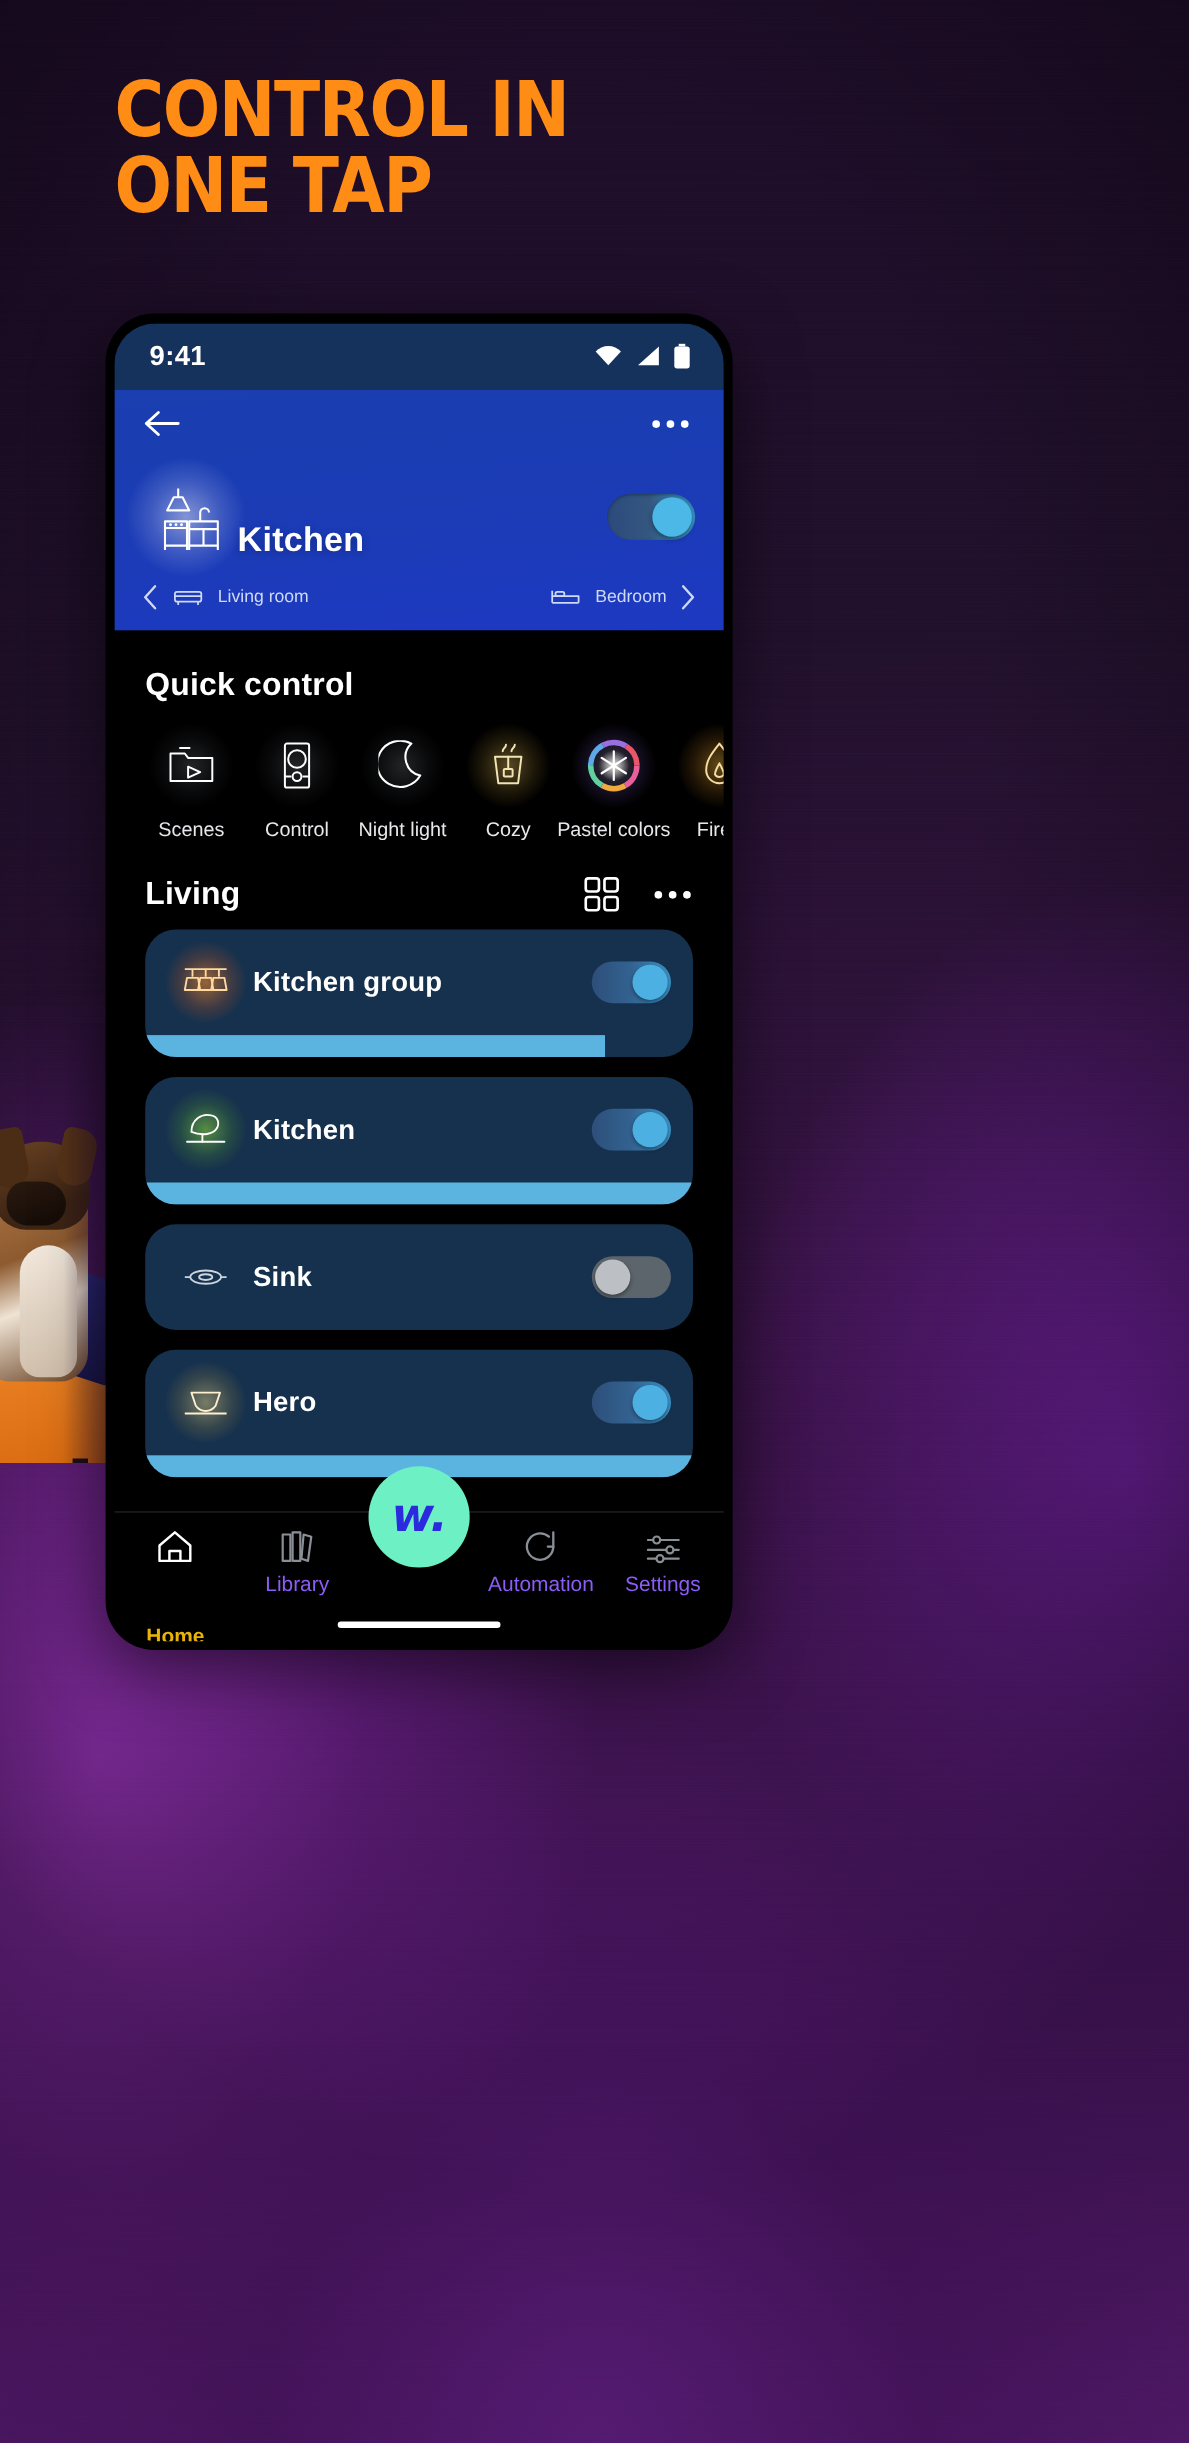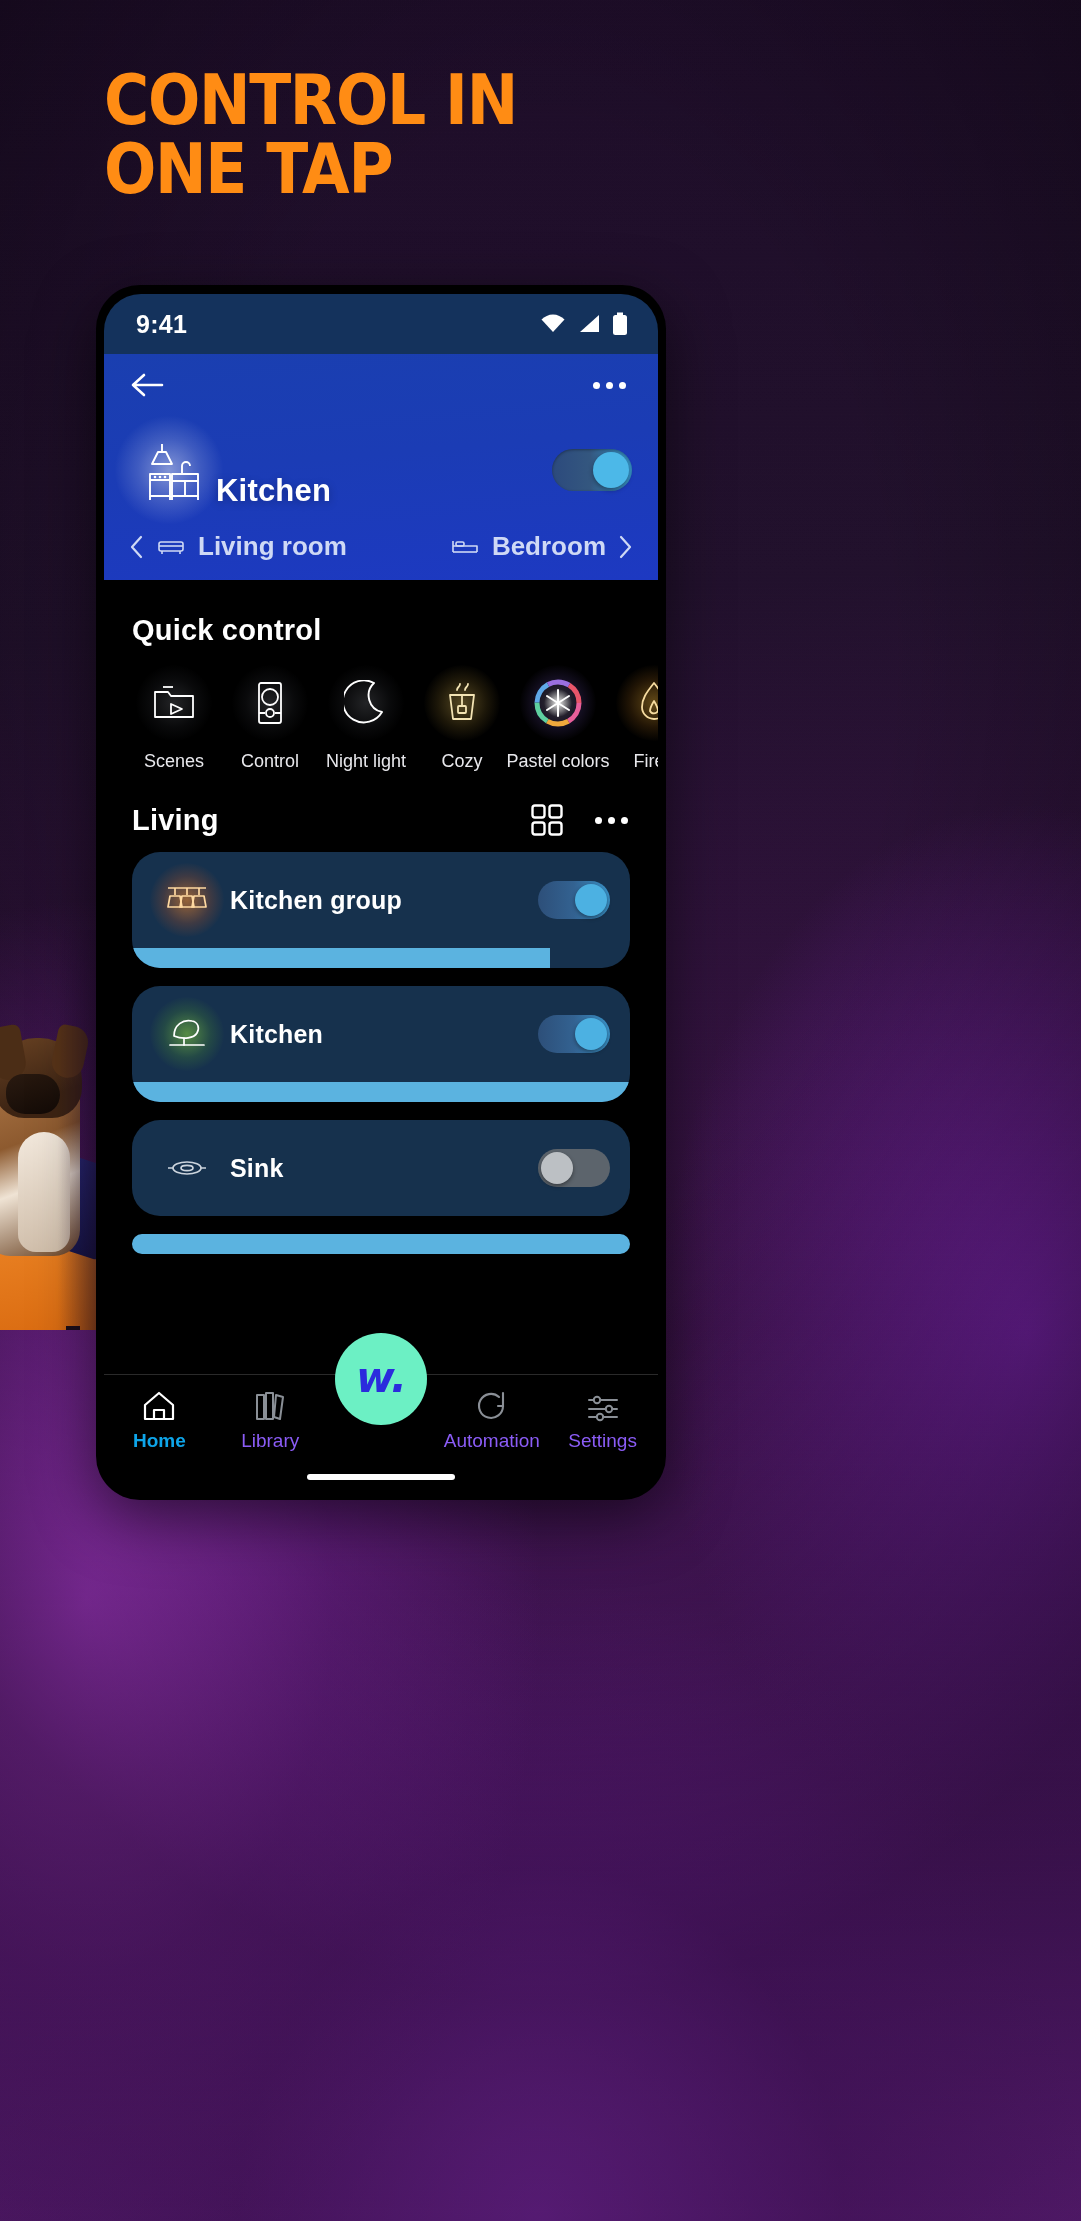--- a/index.html
+++ b/index.html
@@ -165,21 +165,21 @@
   .big-toggle .knob {
     position:absolute; right:3px; top:3px; width:36px; height:36px; border-radius:50%;
     background:#4cb8e8; box-shadow:0 2px 5px rgba(0,0,0,0.4);
   }
 
   .room-nav {
     display:flex; align-items:center; justify-content:space-between;
     padding:0 26px 18px 26px;
   }
   .room-nav-item { display:flex; align-items:center; gap:12px; cursor:pointer; }
-  .room-nav-label { color:#cfd9f5; font-size:26px;font-weight:bold; }
+  .room-nav-label { color:#cfd9f5; font-size:16px; }
 
   
   .body {
     background:#000; flex:1; overflow:hidden; display:flex; flex-direction:column;
   }
   .sec-title {
     color:#fff; font-size:29px; font-weight:bold; letter-spacing:0.2px;
   }
   .quick-head { padding:34px 28px 0 28px; }
 
@@ -232,21 +232,21 @@
   .glow-amber  { background:radial-gradient(circle, rgba(240,215,130,0.45) 0%, rgba(190,160,70,0.18) 45%, rgba(0,0,0,0) 72%); }
 
   
   .botnav {
     flex:none; height:118px; background:#000; border-top:1px solid #2a2a2a;
     display:flex; align-items:flex-start; justify-content:space-around;
     padding-top:14px; position:relative;
   }
   .nav-item { width:110px; display:flex; flex-direction:column; align-items:center; gap:7px; cursor:pointer; }
   .nav-label { font-size:19px; }
-  .nav-item.active .nav-label { color:#0ea5e9; font-weight:bold; }
+  .nav-item.active .nav-label { color:#eab308; font-weight:bold;margin-top:48px; }
   .nav-item:not(.active) .nav-label { color:#8b5cf6; }
   .fab {
     position:absolute; left:50%; transform:translateX(-50%); top:-42px;
     width:92px; height:92px; border-radius:50%; background:#6cf0c4;
     display:flex; align-items:center; justify-content:center; cursor:pointer;
   }
   .fab-txt {
     color:#2b2bdd; font-size:42px; font-weight:bold; font-style:italic;
     font-family:"DejaVu Sans", sans-serif; letter-spacing:-1px; margin-top:-4px;
   }
@@ -536,20 +536,34 @@
             </svg>
           </div>
           <div class="dev-name">Sink</div>
           <div class="sw off">
                 <div class="k"></div>
               </div>
         </div>
       </div>
 
       <div class="dev-card">
+        <div class="dev-main">
+          <div class="dev-ico glow-amber">
+            <svg width="50" height="34" viewBox="0 0 50 34">
+              <g stroke="#fdf0cf" stroke-width="1.7" fill="none" stroke-linejoin="round">
+                <path d="M12 8 L38 8 L34 20 A11 11 0 0 1 16 20 Z"></path>
+                <path d="M6 27 L44 27"></path>
+              </g>
+            </svg>
+          </div>
+          <div class="dev-name">Hero</div>
+          <div class="sw on">
+                <div class="k"></div>
+              </div>
+        </div>
         <div class="bright"></div>
       </div>
 
     </div>
   </div>
 
   <div class="botnav">
 
     <div class="nav-item active">
       <svg width="36" height="34" viewBox="0 0 36 34">

